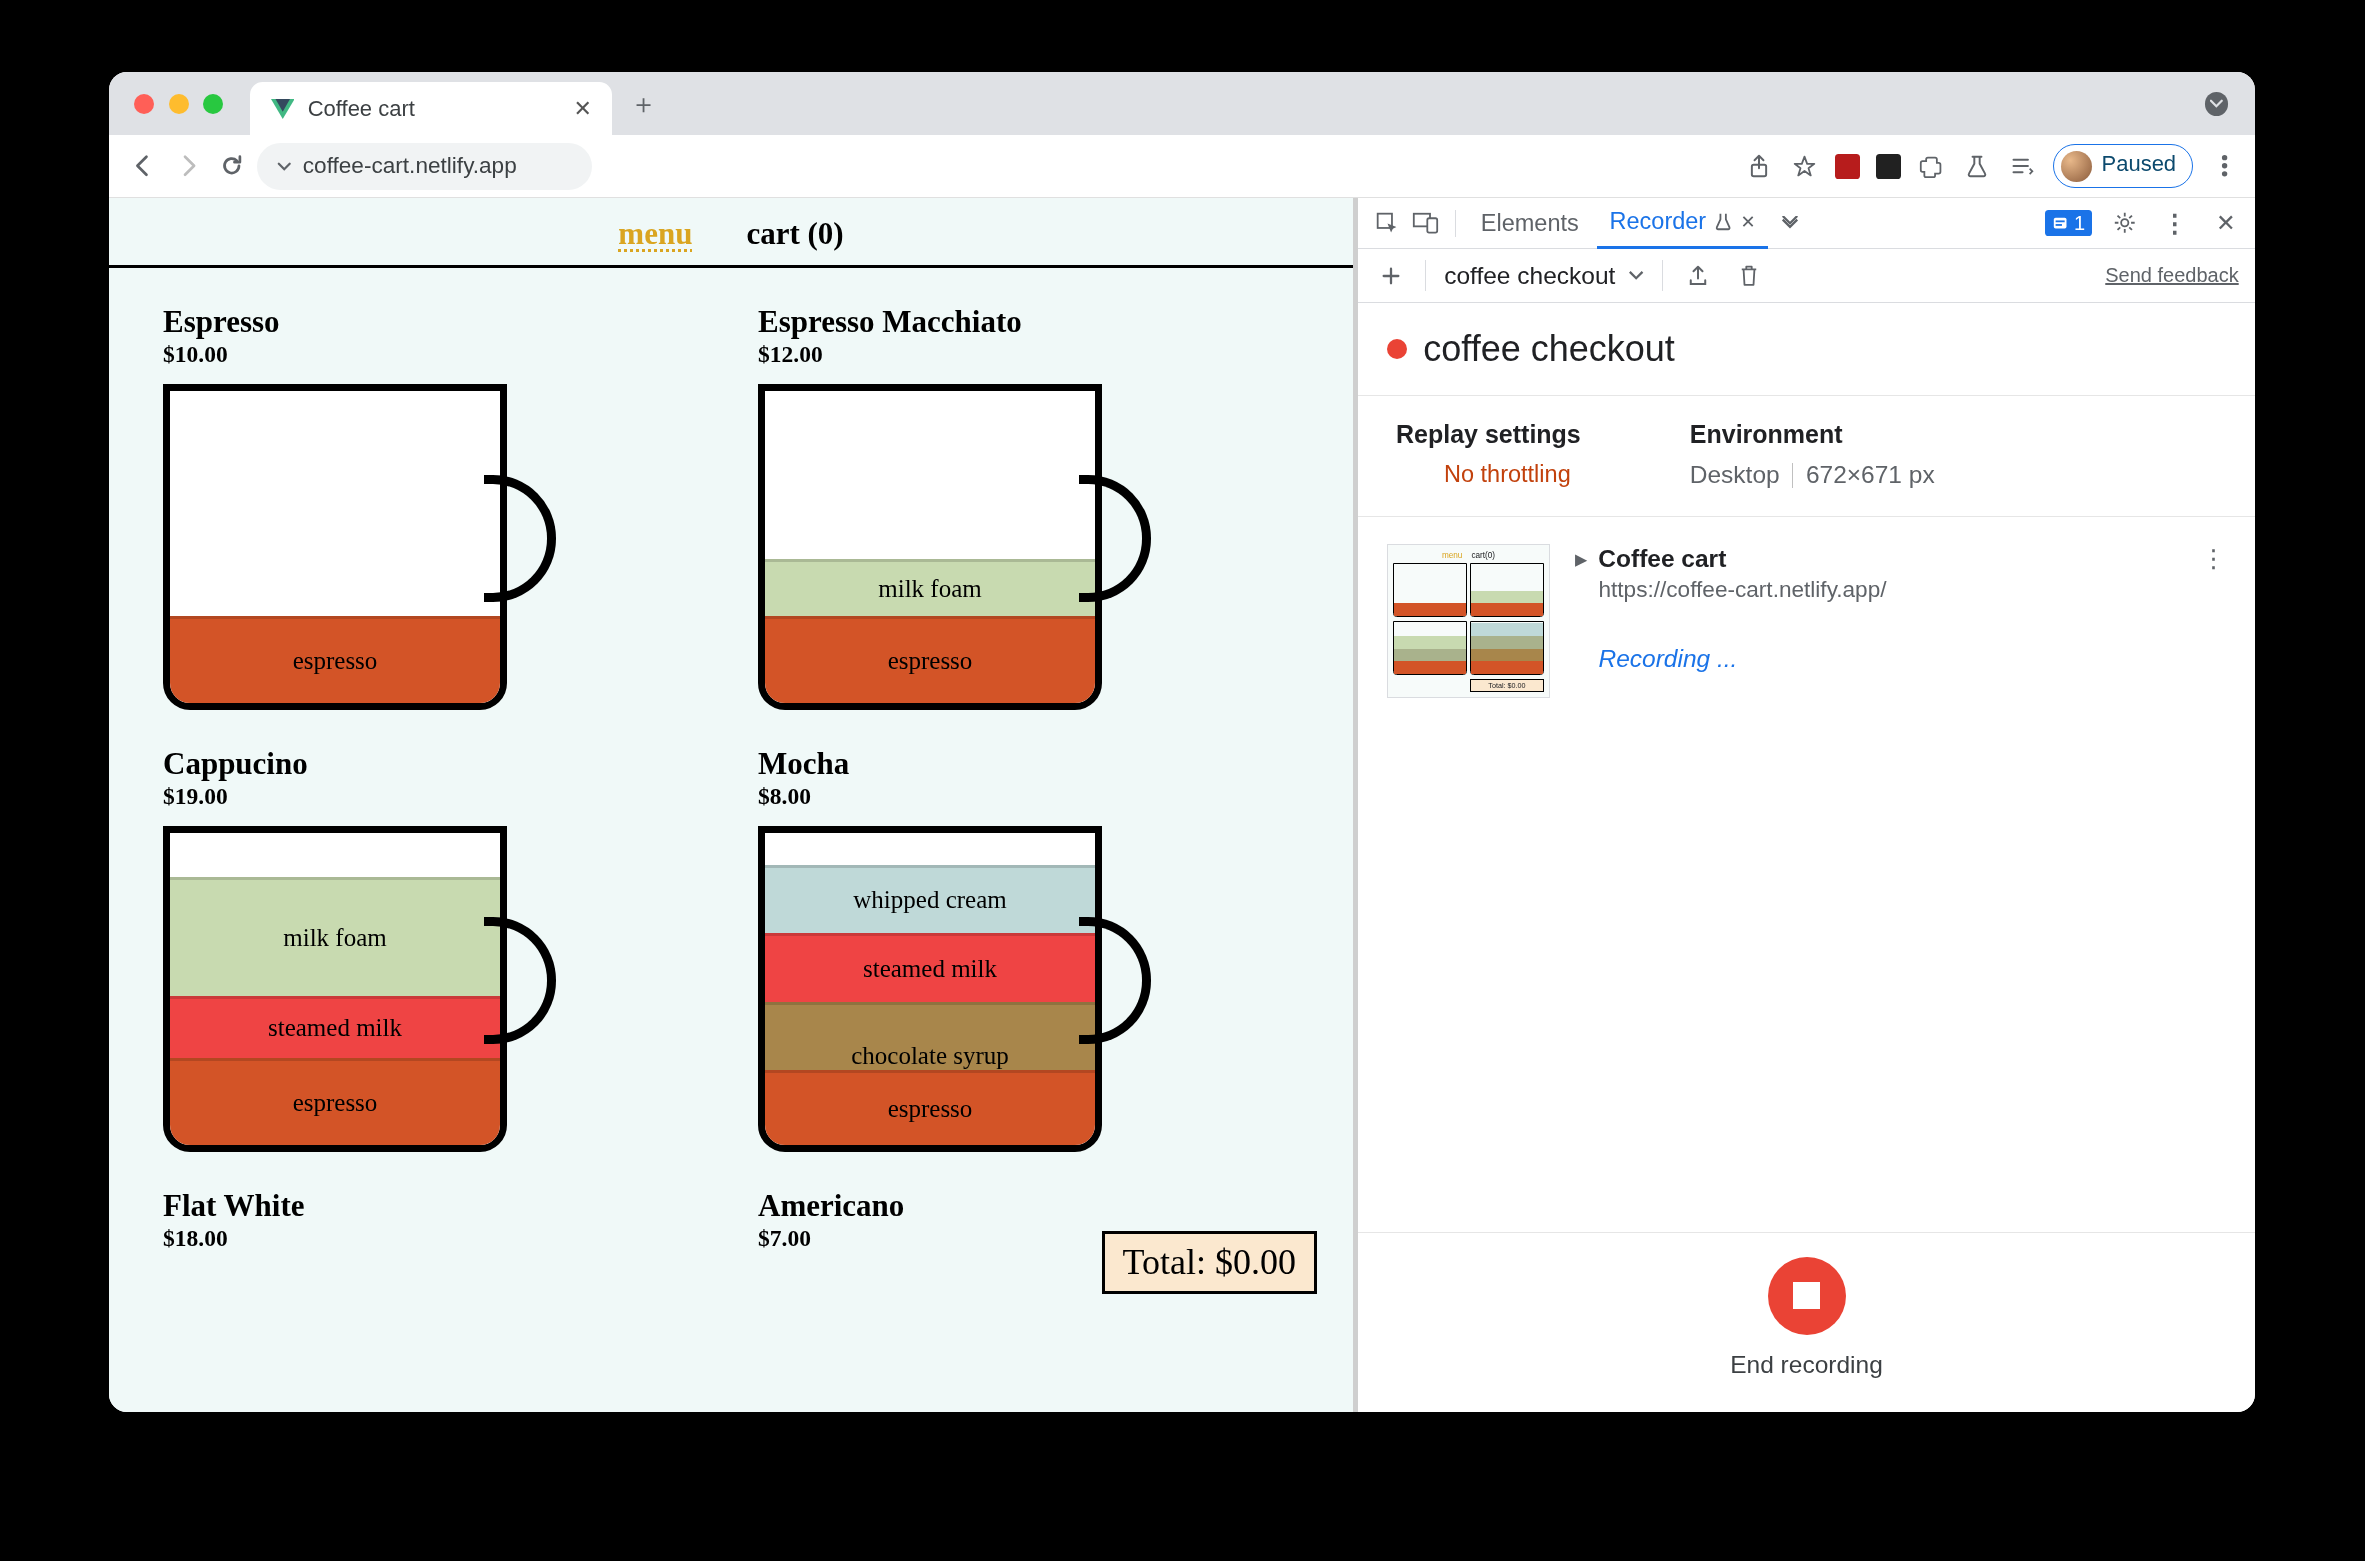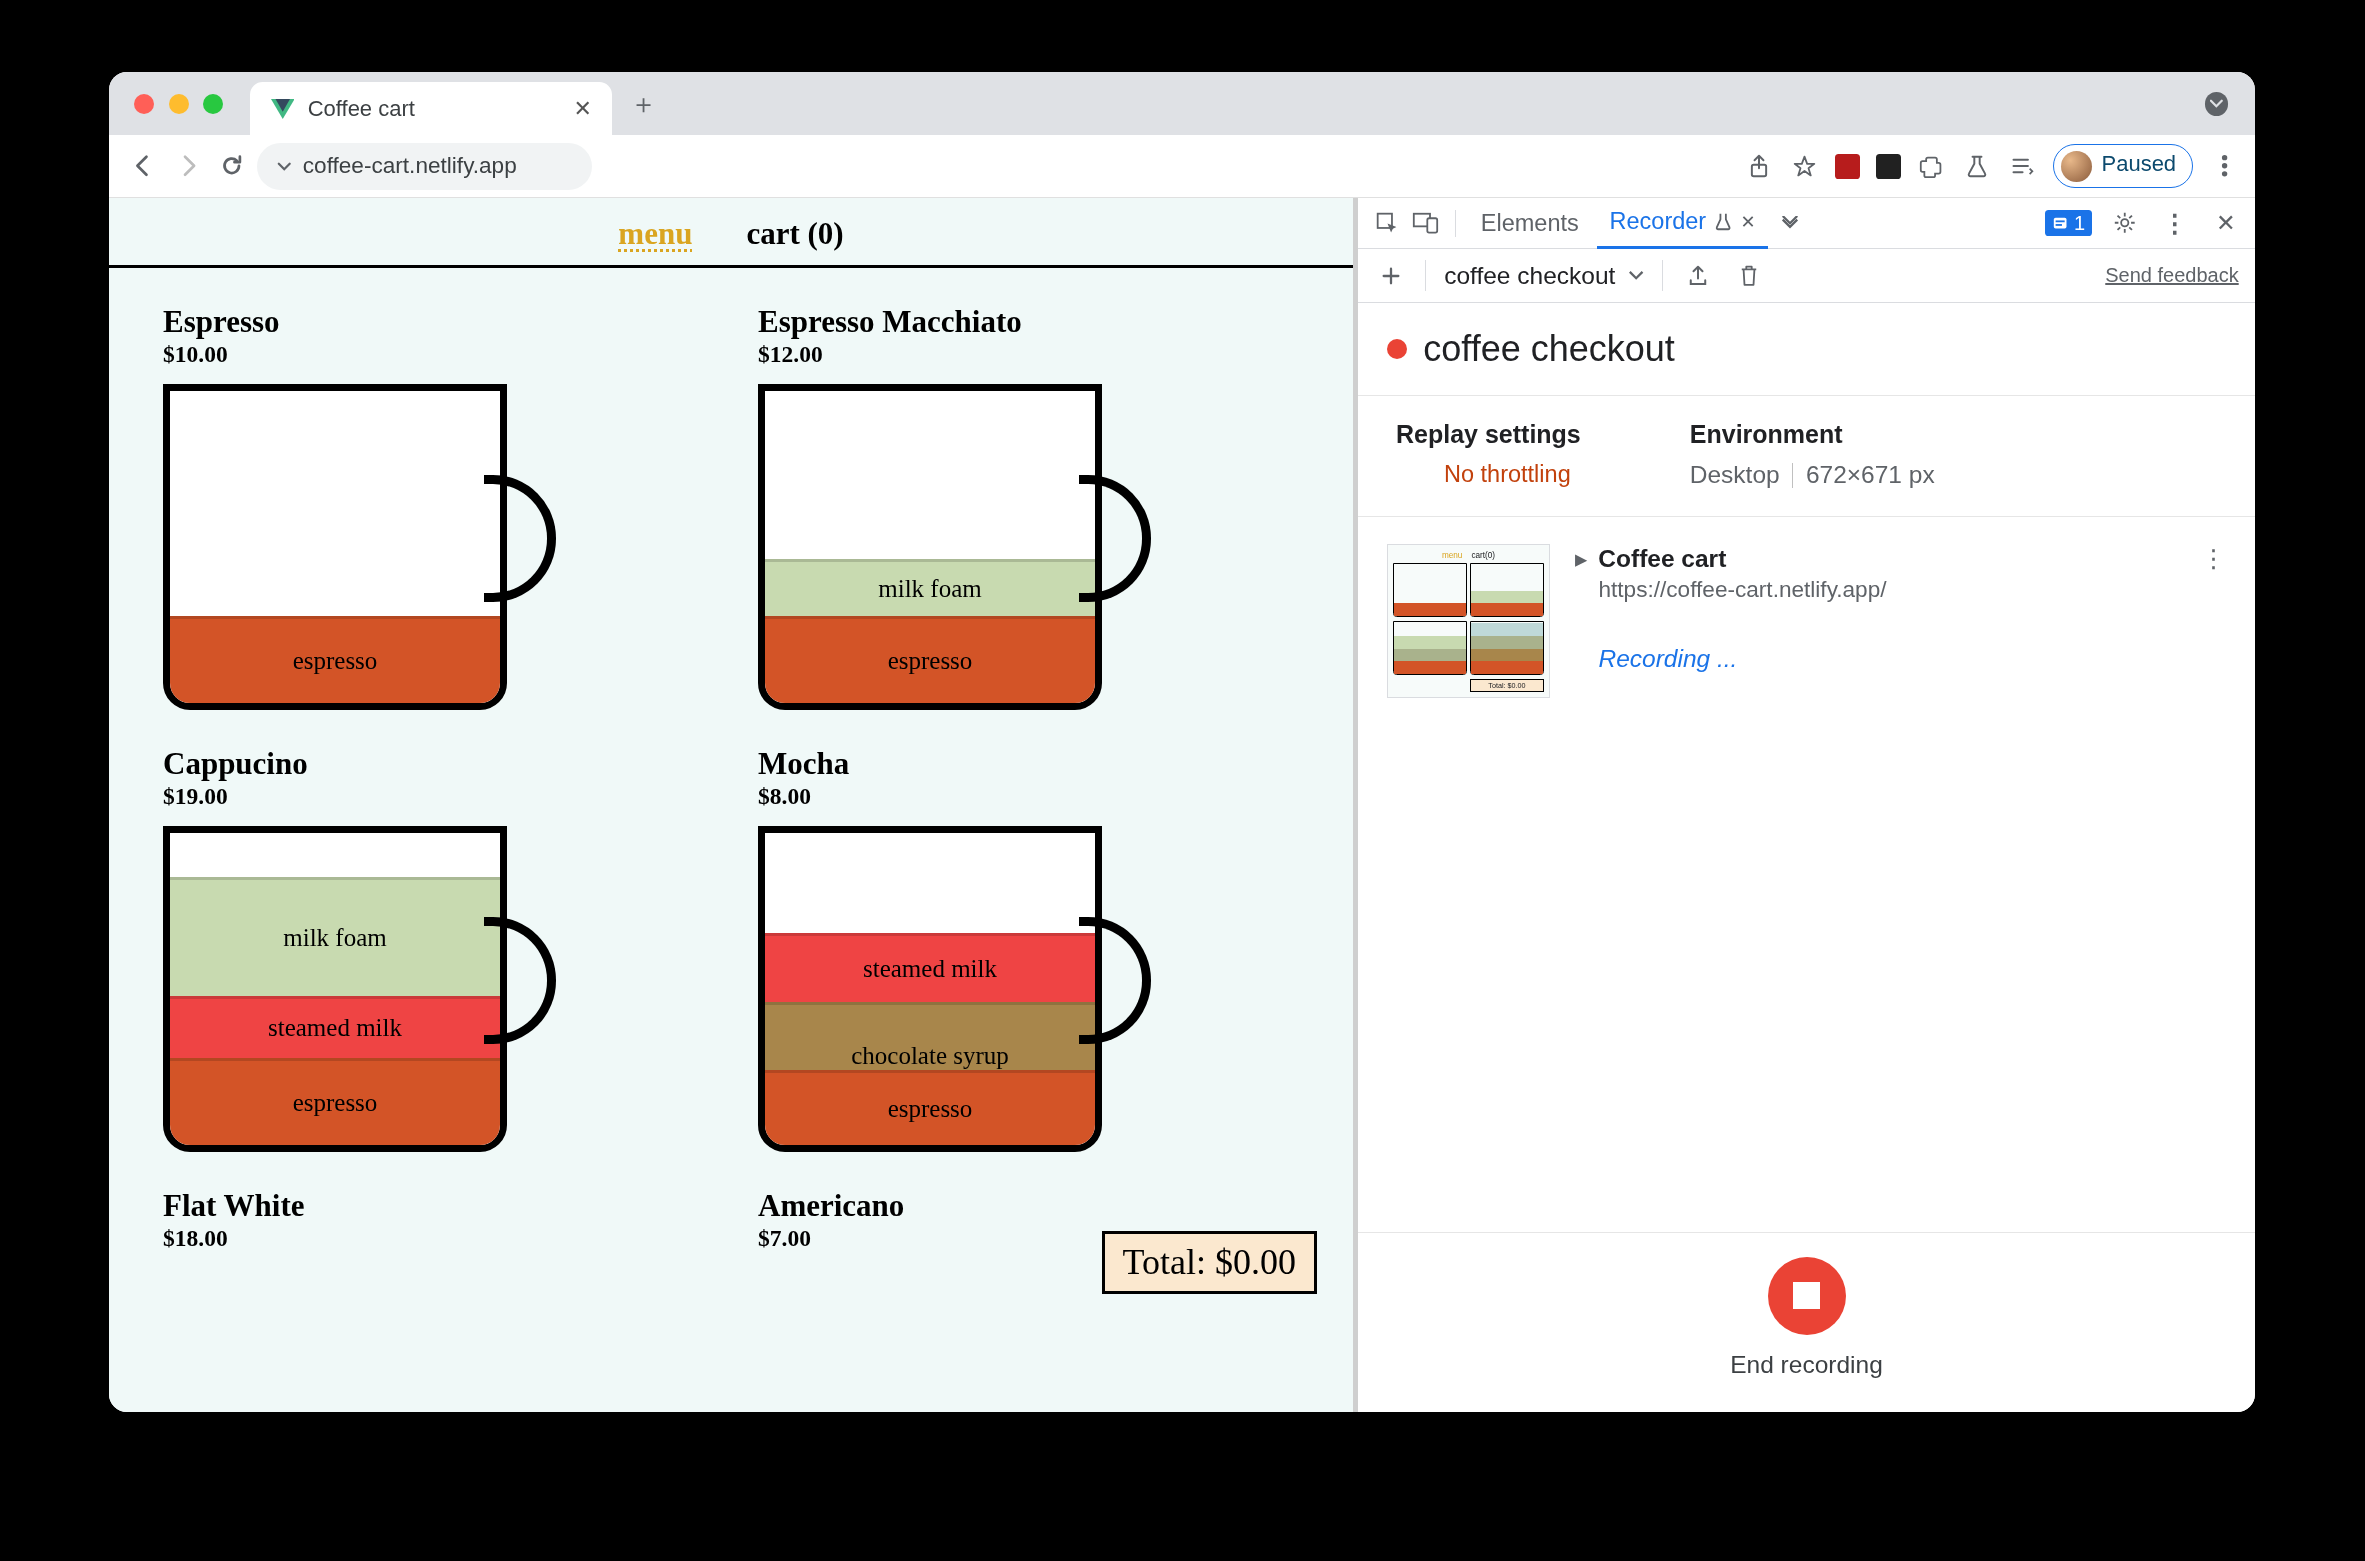--- a/index.html
+++ b/index.html
@@ -418,20 +418,23 @@
               </div>
               <div class="handle"></div>
             </div>
           </div>
 
           <div class="item">
             <h3>Mocha</h3>
             <div class="price">$8.00</div>
             <div class="cup-wrap">
               <div class="cup">
+                <div class="layer whipped" style="height:22%">
+                    <span>whipped cream</span>
+                  </div>
                 <div class="layer steamed" style="height:22%">
                     <span>steamed milk</span>
                   </div>
                 <div class="layer choco" style="height:22%">
                     <span>chocolate syrup</span>
                   </div>
                 <div class="layer espresso" style="height:24%">
                     <span>espresso</span>
                   </div>
               </div>

